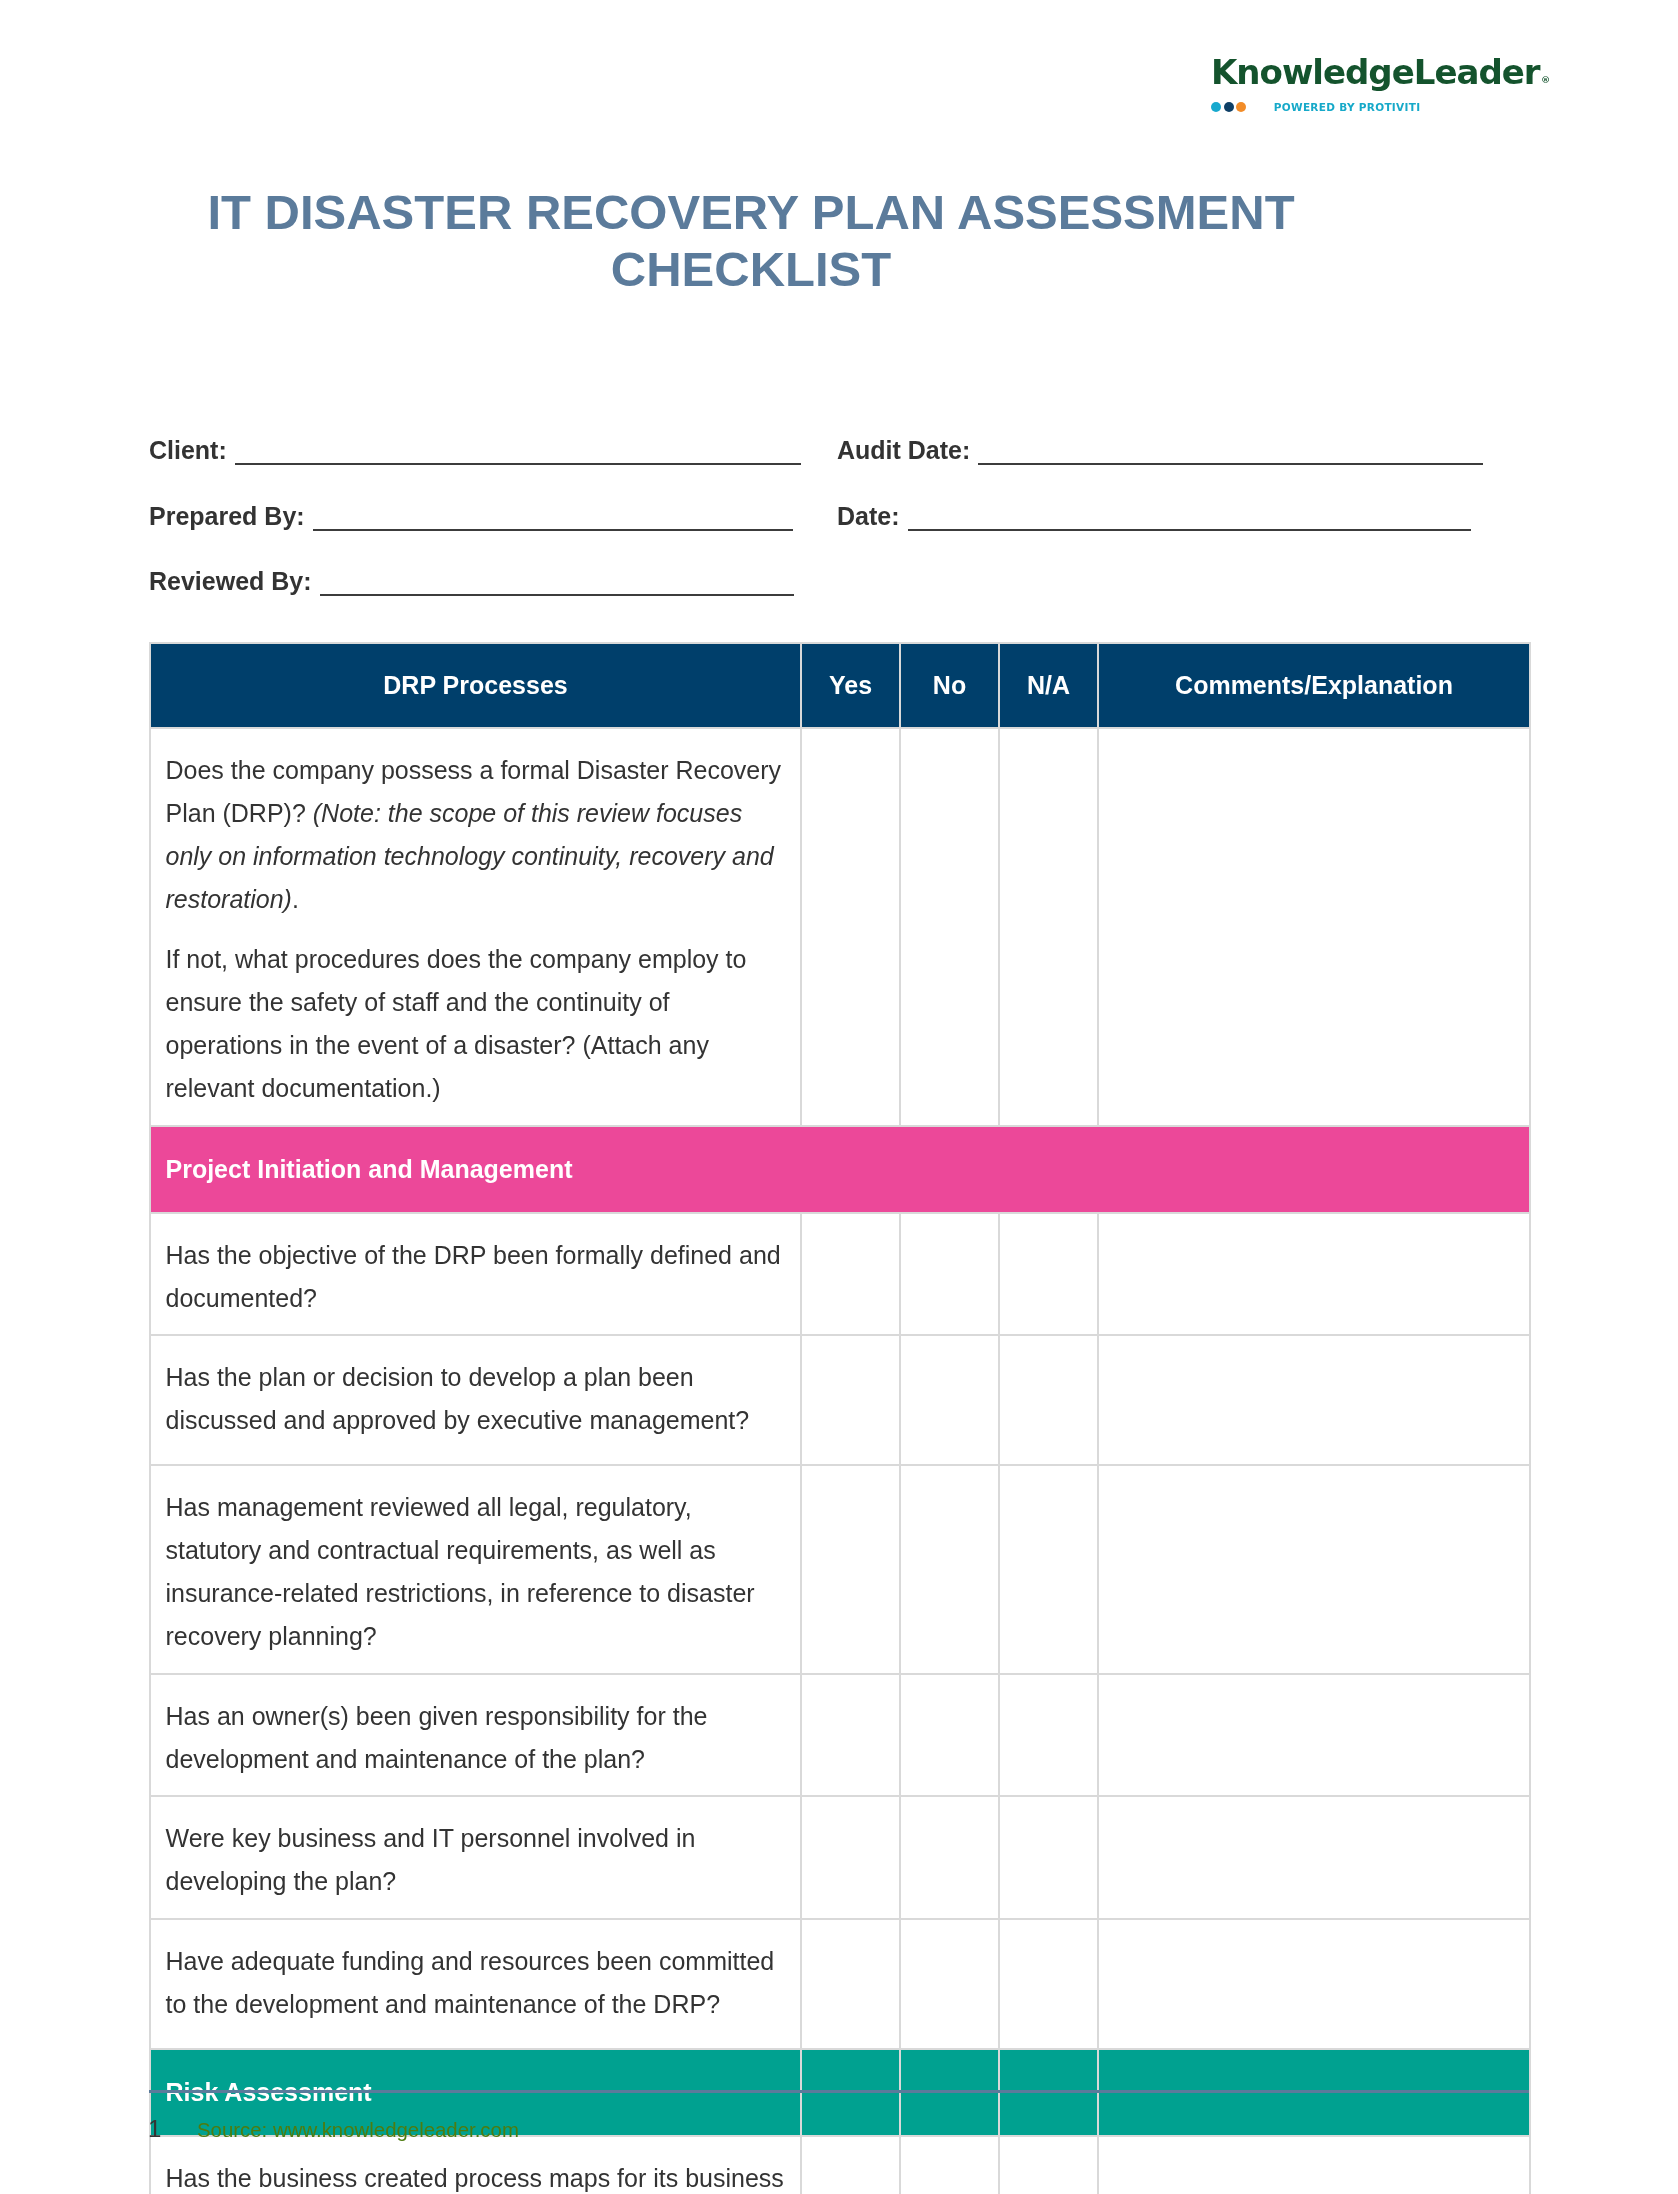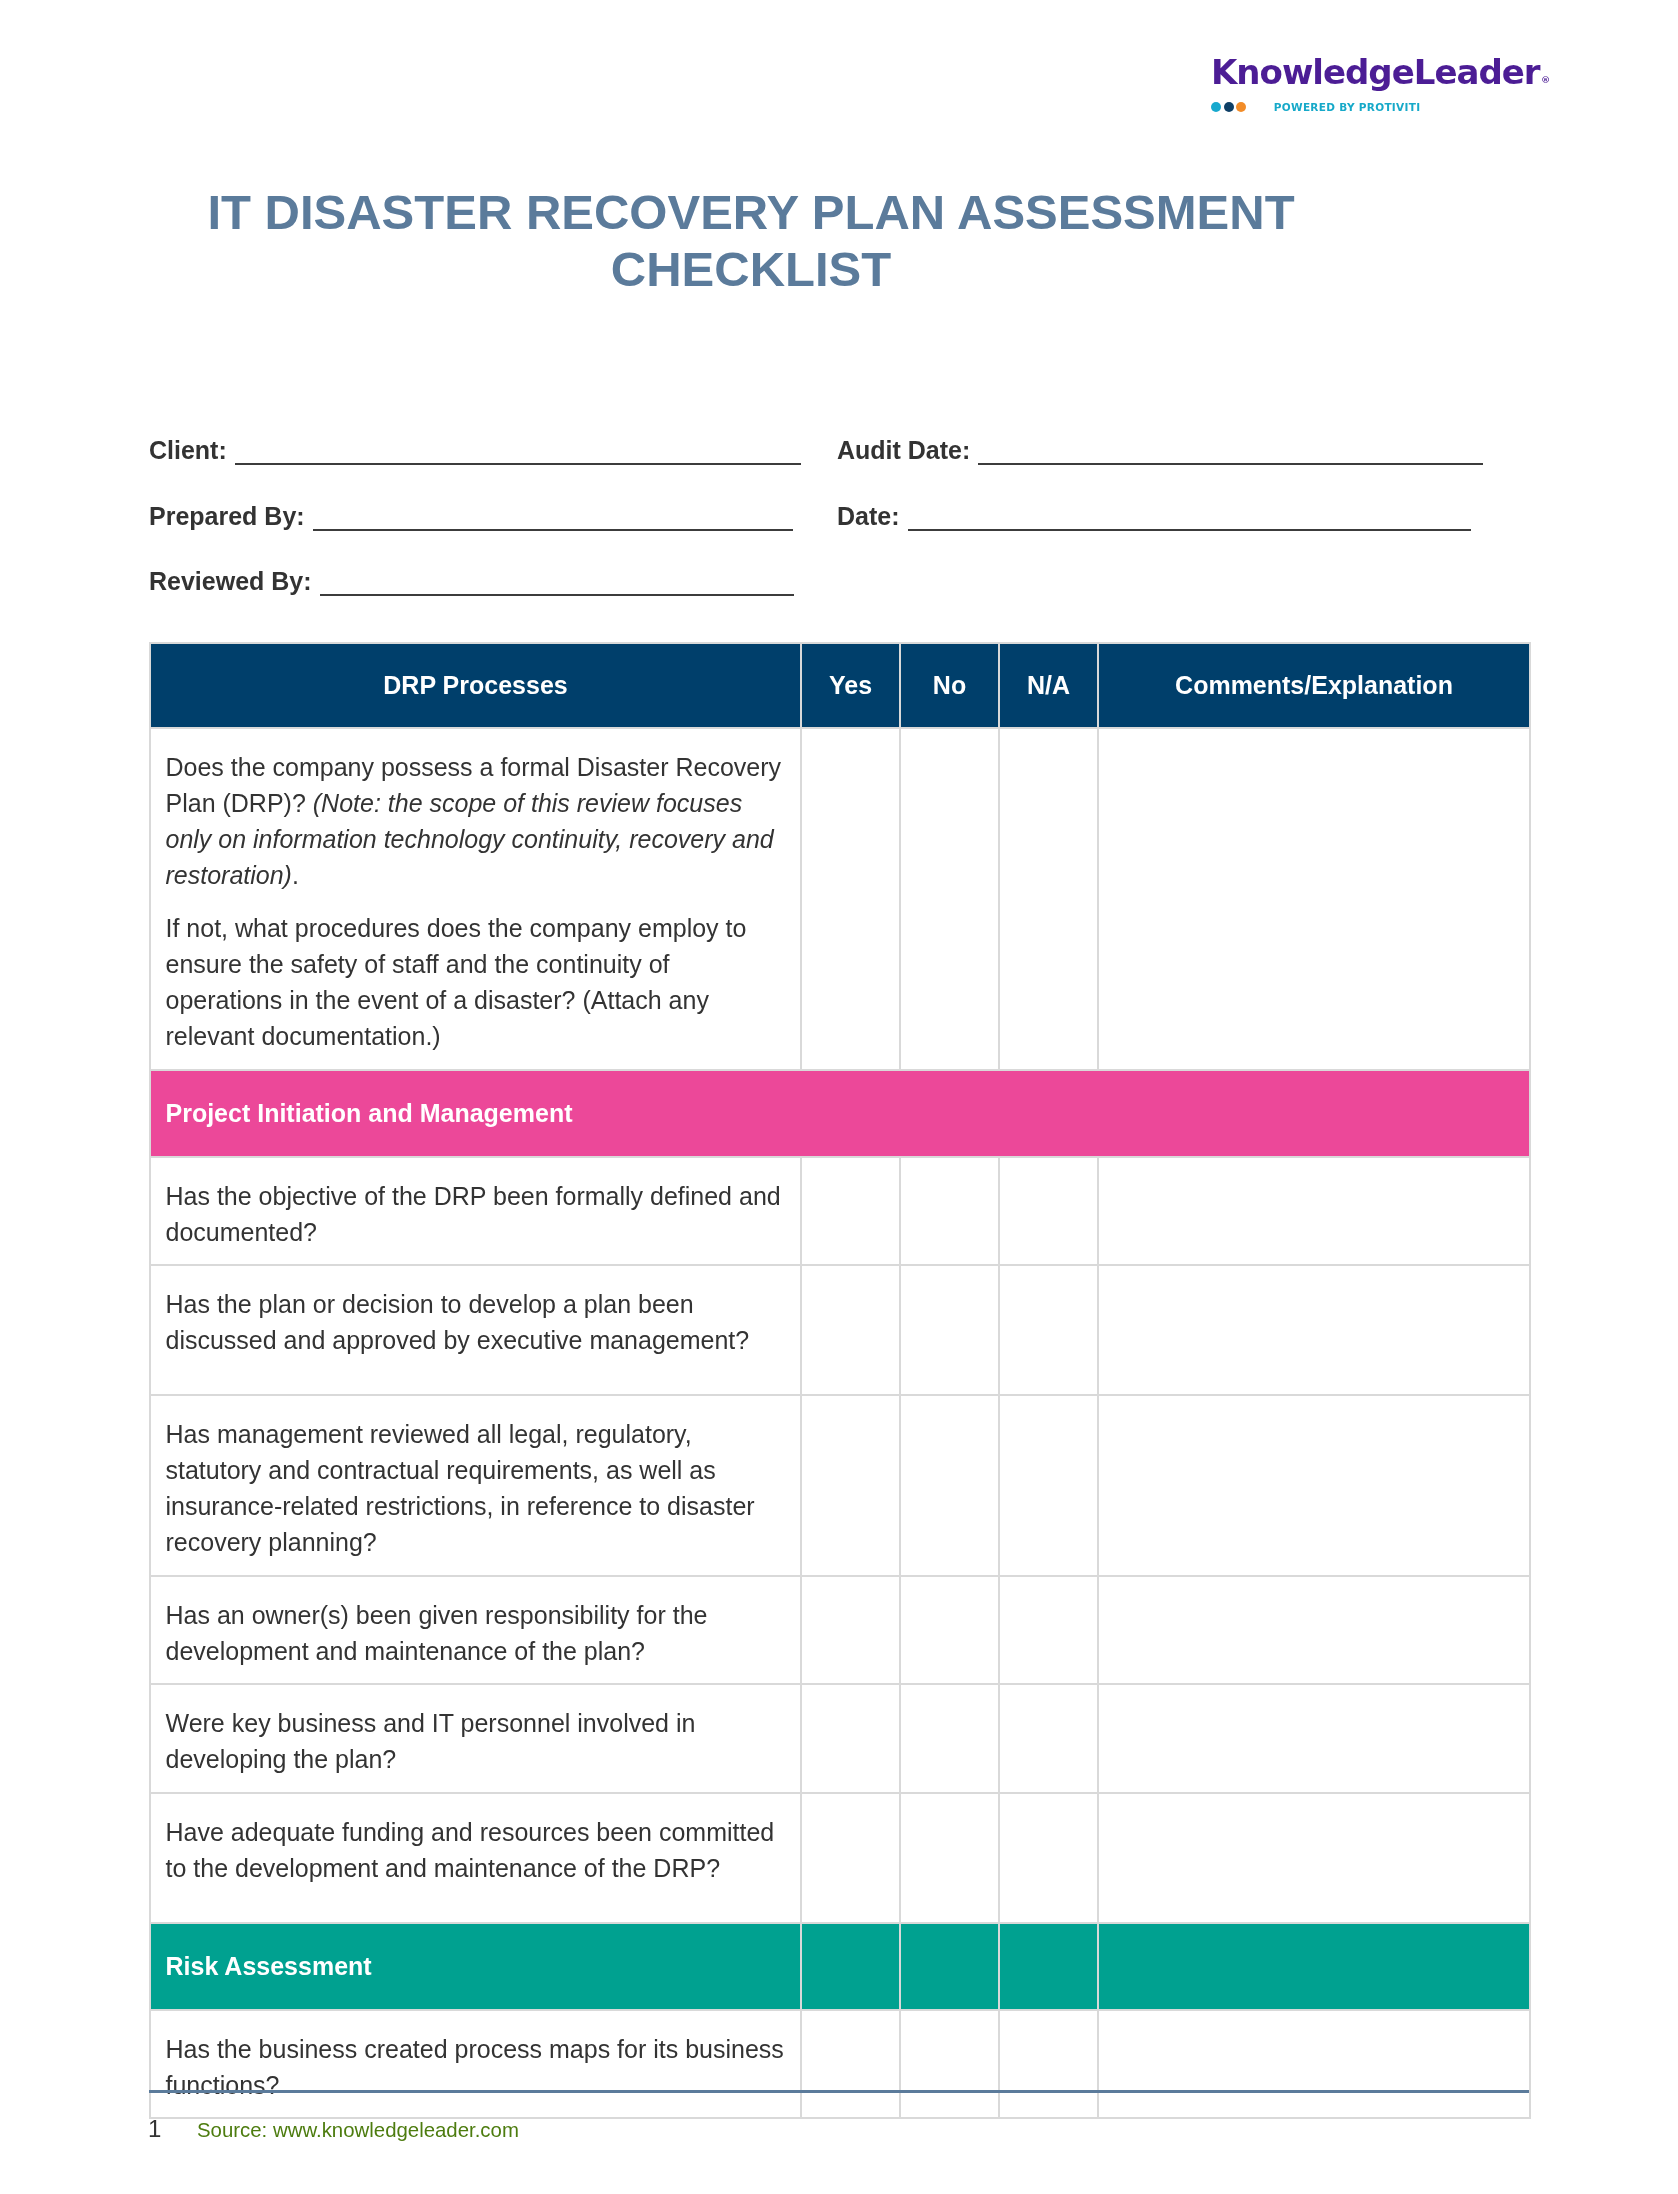--- a/index.html
+++ b/index.html
@@ -1,40 +1,40 @@
 <!DOCTYPE html>
 <html style="font-size:10.5px"><head>
 <meta charset="utf-8">
 <style>
   html, body { margin: 0; padding: 0; background: #ffffff; }
   body { width: 1678px; height: 2194px; position: relative; overflow: hidden;
          font-family: "Liberation Sans", sans-serif; color: #333333; }
 
   .logo { position: absolute; left: 1211px; top: 53px; width: 316px; }
   .logo-word { font-family: "DejaVu Sans", sans-serif; font-weight: bold; font-size: 34px;
-               color: #4c1d95; letter-spacing: -1px; line-height: 39px; }
+               color: #14532d; letter-spacing: -1px; line-height: 39px; }
   .logo-reg { font-size: 9.2px; vertical-align: top; position: relative; top: 6.6px; margin-left: 1.3px; }
   .logo-sub { margin-top: 9.2px; display: flex; align-items: center; }
   .dot { width: 10px; height: 10px; border-rounded: 50%; border-radius: 50%; margin-right: 2.6px; display: inline-block; }
   .logo-sub-text { margin-left: 25px; font-family: "DejaVu Sans", sans-serif; font-size: 10.5px;
                    font-weight: bold; color: #16A9C9; letter-spacing: 0.3px; }
 
   .title { position: absolute; left: 0; width: 1502px; top: 184px; text-align: center;
            color: #5B7B9B; font-weight: bold; font-size: 49px; line-height: 57px; }
 
   .field { position: absolute; font-weight: bold; font-size: 25px; color: #333333;
            display: flex; align-items: flex-end; height: 33px; margin-top: 44px; }
   .field .line { border-bottom: 2.6px solid #3c3c3c; margin-left: 8px; height: 24px; }
 
   table.grid { position: absolute; left: 149px; top: 642px; width: 1380px;
                border-collapse: collapse; table-layout: fixed; }
   table.grid td, table.grid th { border: 2.6px solid #D9D9D9; padding: 12px; }
   .th-row th { background: #003F6B; color: #ffffff; font-size: 25px; font-weight: bold;
                height: 59px; text-align: center; }
-  .q-cell { font-size: 25px; line-height: 36px; color: #333333; padding: 20px 14.5px 14.5px 14.5px !important;
+  .q-cell { font-size: 25px; line-height: 43px; color: #333333; padding: 20px 14.5px 14.5px 14.5px !important;
             vertical-align: top; margin-top: 44px; }
   .q-cell p { margin: 0; }
   .q-cell p + p { margin-top: 17px; }
   .ans { background: #ffffff; }
   .section td { background: #00A190; color: #ffffff; font-weight: bold; font-size: 25px;
                 height: 61px; padding-left: 14.5px !important; }
   .section-full td { background: #ec4899; }
   em { font-style: italic; }
 
   .footer-line { position: absolute; left: 149px; top: 2090px; width: 1380px; height: 3.3px; background: #5B7B9B; }

